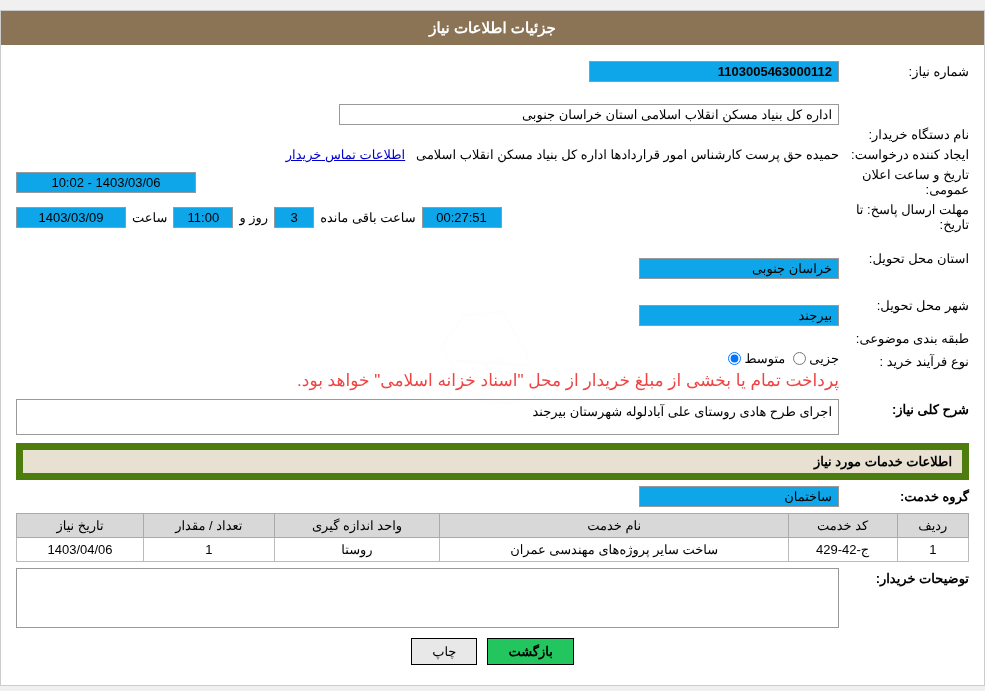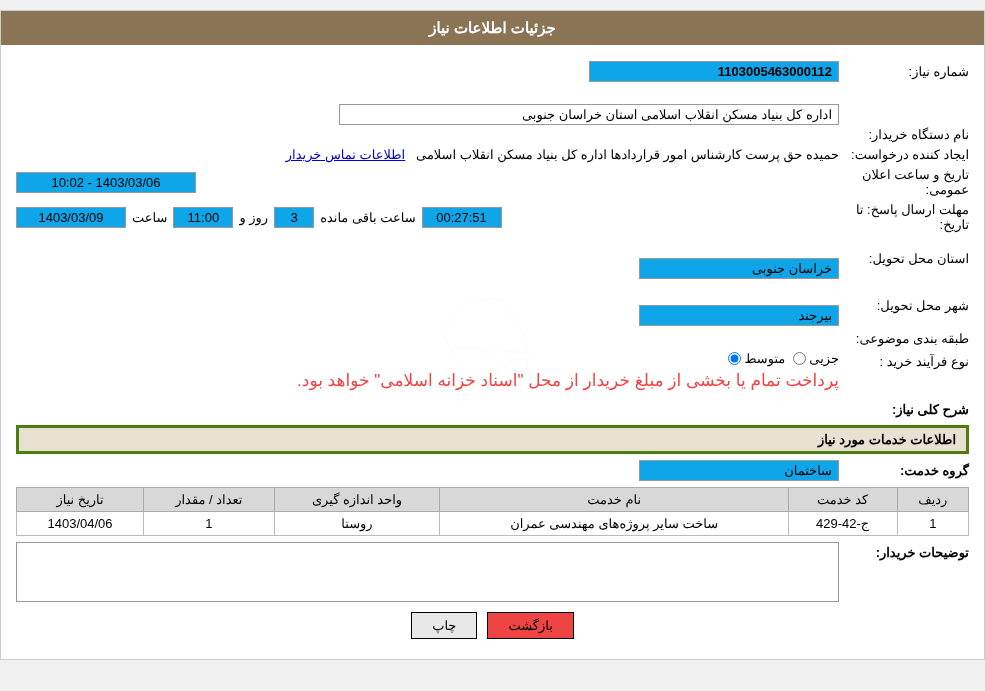--- a/index.html
+++ b/index.html
@@ -21,21 +21,21 @@
       text-align: center;
       padding: 8px 12px;
       font-size: 15px;
       font-weight: bold;
     }
     .content {
       padding: 10px 15px;
     }
     .section-title {
       background: #e8e0d0;
-      border: 3px solid #4d7c0f;
+      border: 7px solid #4d7c0f;
       padding: 4px 10px;
       font-weight: bold;
       font-size: 13px;
       margin: 8px 0 6px 0;
       text-align: right;
     }
     .input-box {
       border: 1px solid #999;
       padding: 2px 6px;
       background: #0ea5e9;
@@ -103,21 +103,22 @@
       font-size: 13px;
       font-family: Tahoma, Arial, sans-serif;
       cursor: pointer;
       border: 1px solid #000000;
       background: #f0f0f0;
     }
     .btn-print {
       background: #e8e8e8;
     }
     .btn-back {
-      background: #ef4444;
+      background: #22c55e;
+      font-weight: bold;
     }
     .watermark {
       position: absolute;
       top: 50%;
       left: 50%;
       transform: translate(-50%, -50%) rotate(-30deg);
       opacity: 0.08;
       font-size: 60px;
       font-weight: bold;
       color: #cc0000;
@@ -418,20 +419,23 @@
         </div>
       </div>
     </div>
 
     <div style="margin: 8px 0 4px 0;">
       
     </div>
 
     <div class="description-row">
       <div class="desc-label">شرح کلی نیاز:</div>
+      <div class="desc-value">
+        <div style="border:1px solid #999; padding:4px 6px; background:#fff; min-height:36px; text-align:right;">اجرای طرح هادی روستای علی آبادلوله شهرستان بیرجند</div>
+      </div>
     </div>
 
     <div class="section-title">اطلاعات خدمات مورد نیاز</div>
 
     <div class="service-group-row">
       <div class="sg-label">گروه خدمت:</div>
       <div class="sg-value">
         <span class="input-box" style="min-width:200px;">ساختمان</span>
       </div>
     </div>

